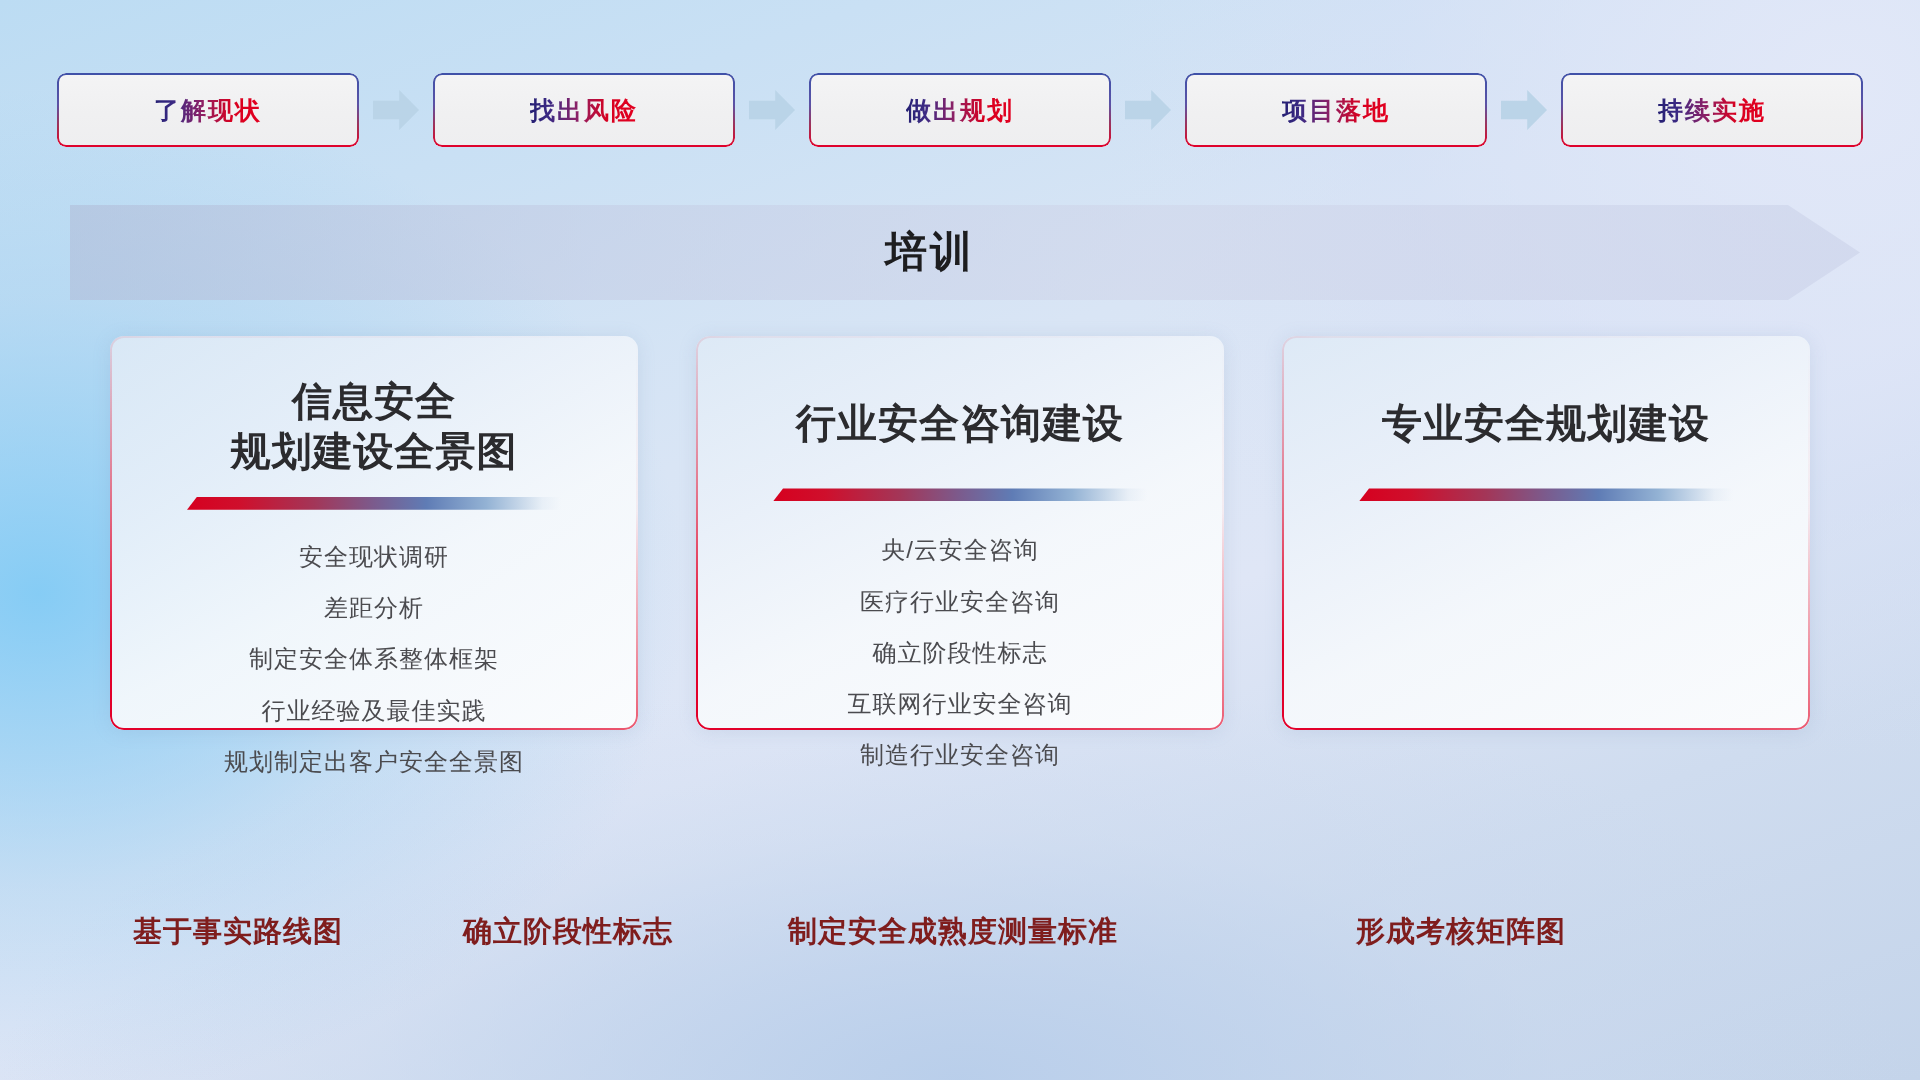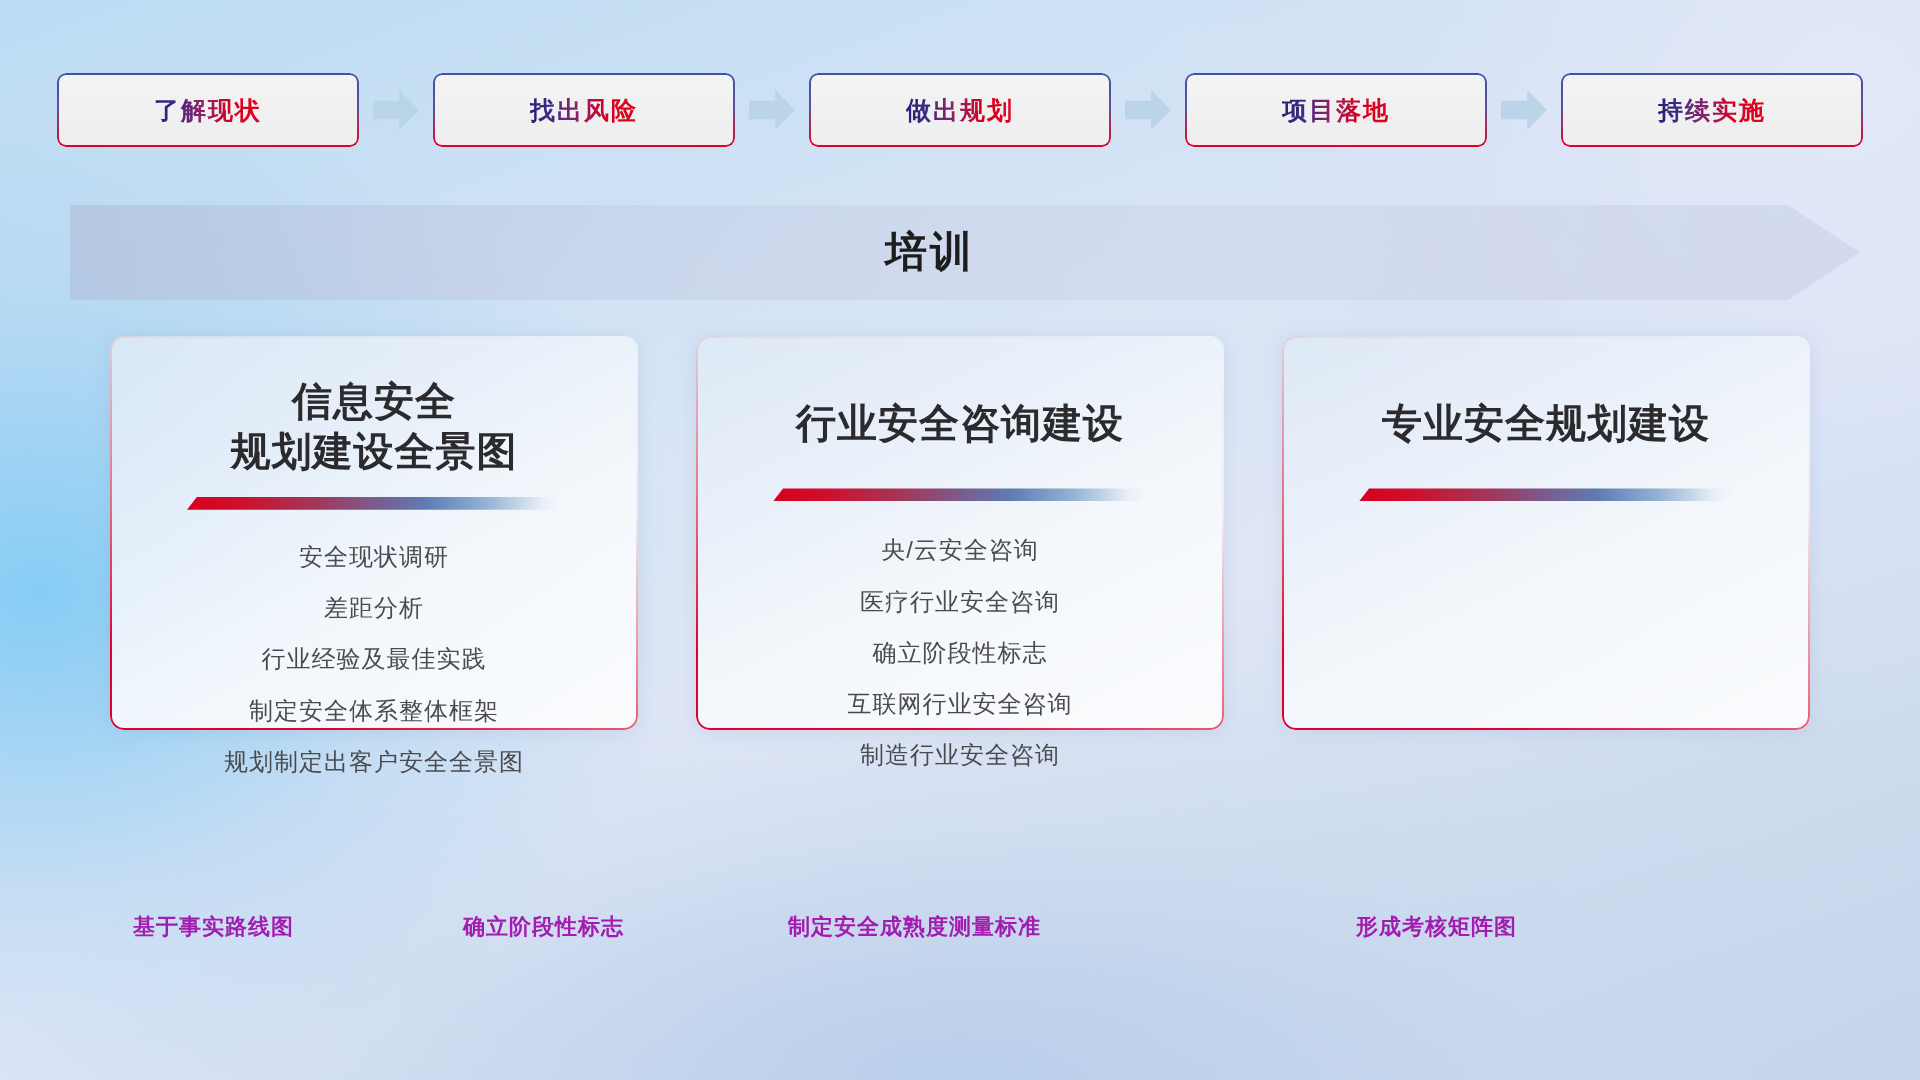--- a/index.html
+++ b/index.html
@@ -85,21 +85,21 @@
   .card-list li{ list-style:none; font-size:24px; color:#4b4b4f; line-height:1.72; letter-spacing:1px; }
 
   
   .card.c1 .card-inner{ padding-top:40px; }
   .card.c2 .card-inner, .card.c3 .card-inner{ padding-top:62px; }
   .card.c2 .divider, .card.c3 .divider{ margin-top:40px; }
   .card.c2 .card-list, .card.c3 .card-list{ margin-top:28px; }
 
   
   .footnotes{ position:absolute; left:0; top:912px; width:1920px; height:44px; }
-  .fn{ position:absolute; font-size:22px; font-weight:700; color:#a21caf; letter-spacing:1px; white-space:nowrap; }
+  .fn{ position:absolute; font-size:29px; font-weight:700; color:#7f1d1d; letter-spacing:1px; white-space:nowrap; }
   .fn.f1{ left:133px; } .fn.f2{ left:463px; } .fn.f3{ left:788px; } .fn.f4{ left:1356px; }
 </style>
 </head>
 <body>
 
 <div class="steps">
   <div class="step-box">
     <span class="step-label">了解现状</span>
   </div>
   <div class="step-arrow"></div>
@@ -130,22 +130,22 @@
 <div class="cards">
 
   <div class="card c1">
     <div class="card-inner">
       <div class="card-title">信息安全
 规划建设全景图</div>
       <div class="divider"></div>
       <ul class="card-list">
         <li>安全现状调研</li>
         <li>差距分析</li>
+        <li>制定安全体系整体框架</li>
         <li>行业经验及最佳实践</li>
-        <li>制定安全体系整体框架</li>
         <li>规划制定出客户安全全景图</li>
       </ul>
     </div>
   </div>
 
   <div class="card c2">
     <div class="card-inner">
       <div class="card-title">行业安全咨询建设</div>
       <div class="divider"></div>
       <ul class="card-list">

